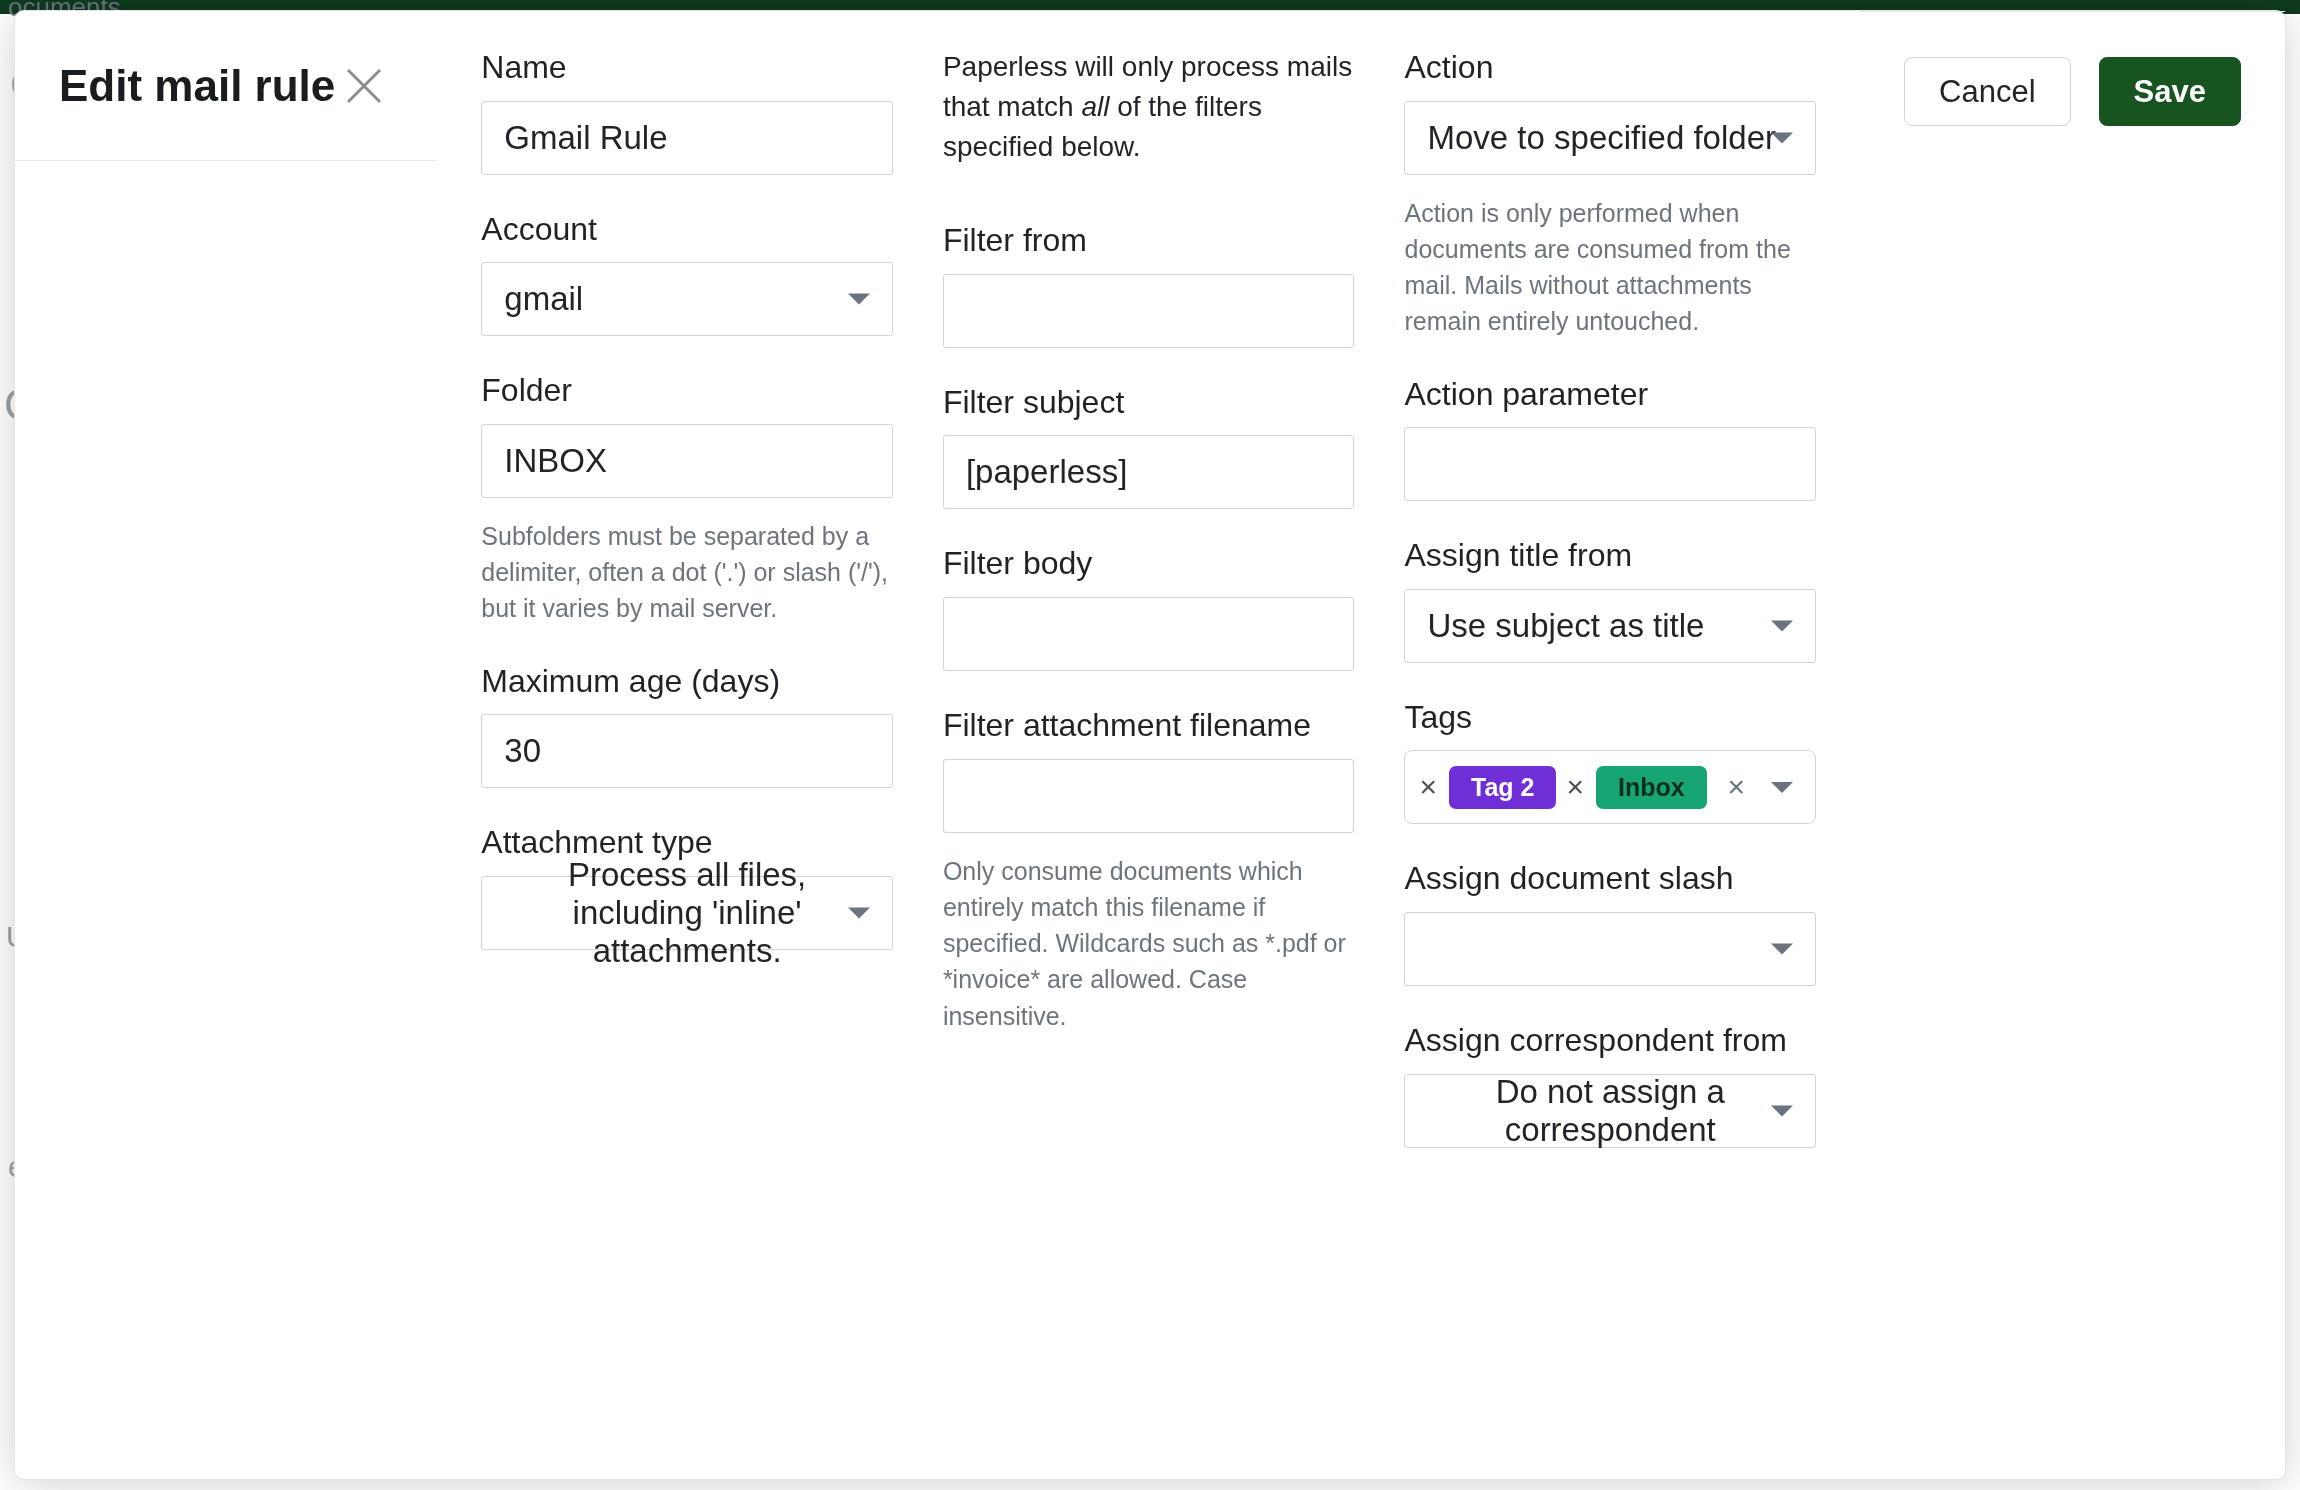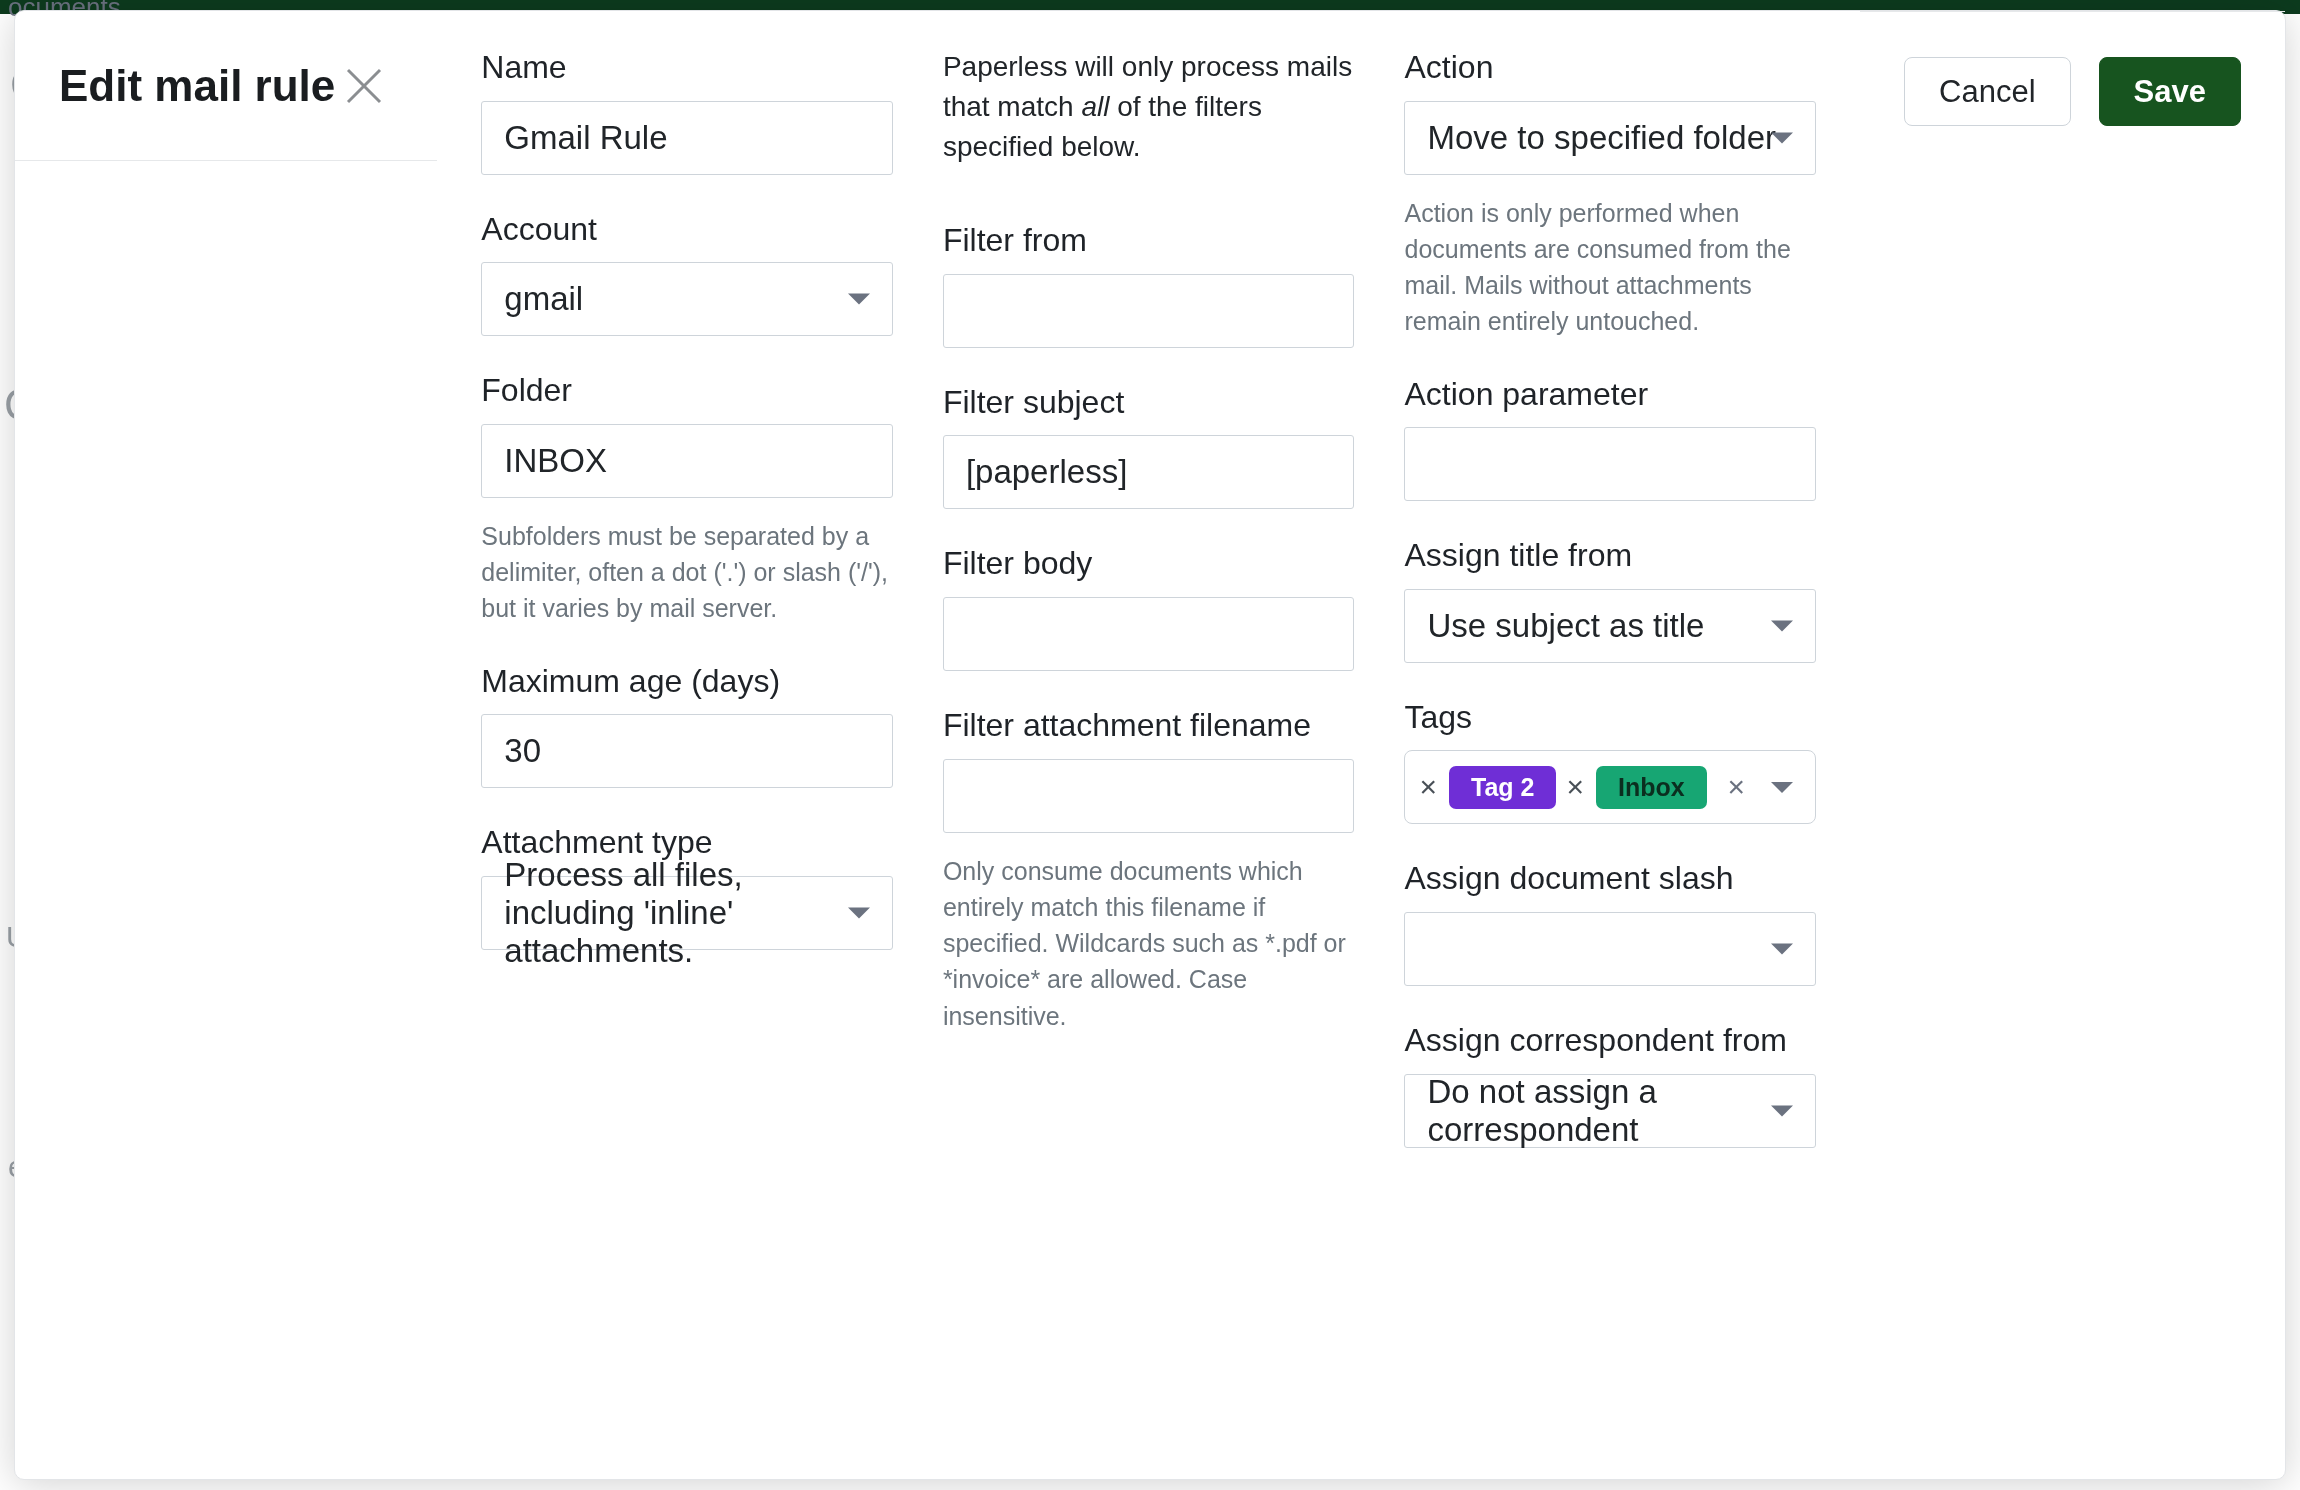--- a/index.html
+++ b/index.html
@@ -96,20 +96,21 @@
     background: #fff;
     font-size: 33px;
     color: #212529;
     padding: 0 22px;
     display: flex;
     align-items: center;
     font-family: "Liberation Sans", sans-serif;
   }
   .select {
     position: relative;
+    text-align: center;
   }
   .select .caret {
     position: absolute;
     right: 22px; top: 50%;
     transform: translateY(-50%);
     width: 0; height: 0;
     border-left: 11px solid transparent;
     border-right: 11px solid transparent;
     border-top: 11px solid #6b7280;
   }

